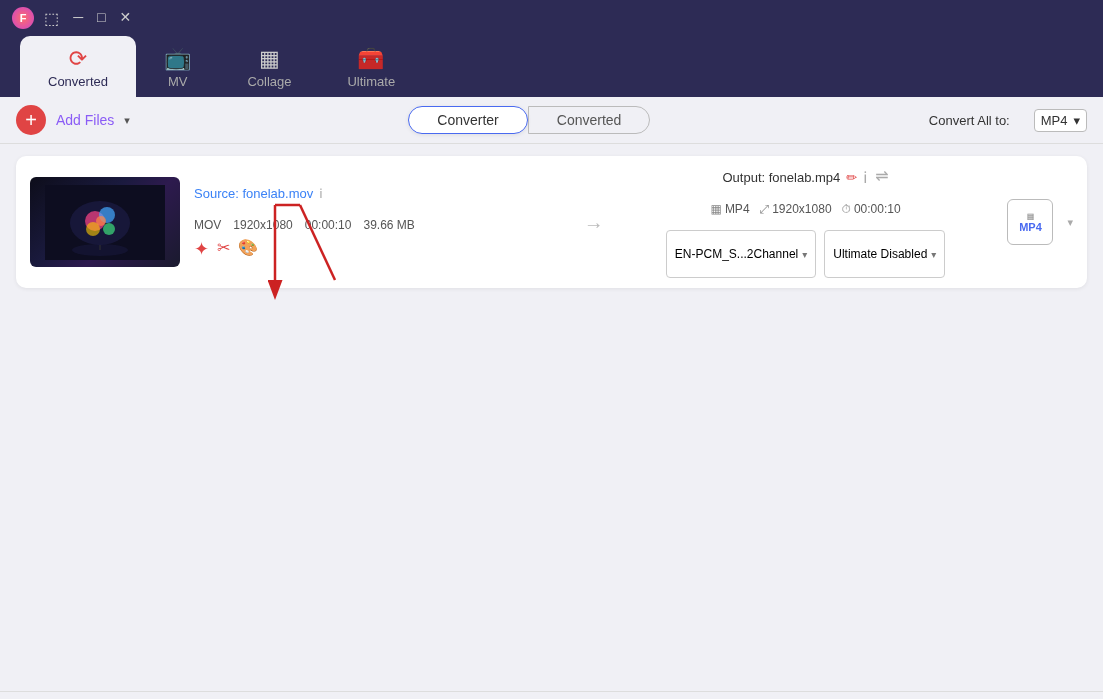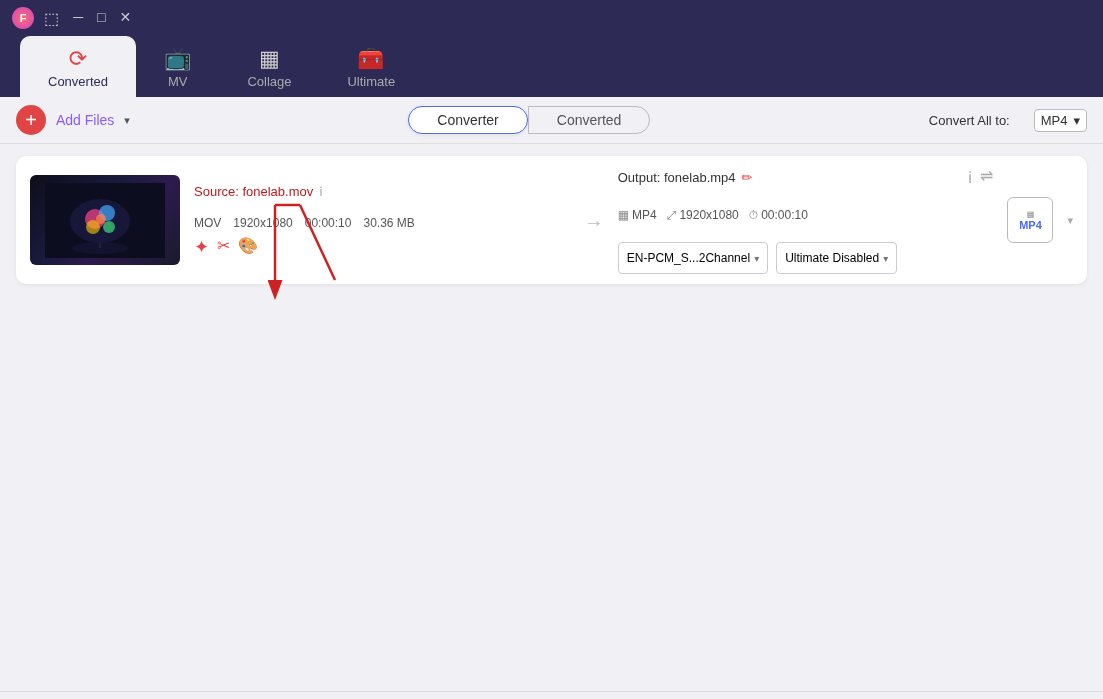--- a/index.html
+++ b/index.html
@@ -154,41 +154,42 @@
       display: flex; align-items: center; justify-content: center;
     }
 
     .file-info-left {
       display: flex; flex-direction: column; gap: 6px;
       flex: 1; min-width: 0;
     }
     .source-row {
       display: flex; align-items: center; gap: 6px;
     }
-    .source-label { font-size: 13px; color: #b91c1c; font-weight: 500; }
+    .source-label { font-size: 13px; color: #3b82f6; font-weight: 500; }
     .info-icon { color: #aaa; font-size: 13px; cursor: pointer; }
     .meta-row { font-size: 12px; color: #555; display: flex; gap: 12px; }
     .action-icons { display: flex; gap: 8px; }
     .action-icon {
       font-size: 18px;
       cursor: pointer;
       color: #e04444;
     }
 
     
     .arrow-divider {
       display: flex; align-items: center; justify-content: center;
       flex-shrink: 0;
     }
     .arrow-right { font-size: 20px; color: #bbb; }
 
     
     .file-info-right {
-      display: flex; flex-direction: column; gap: 20px;
+      display: flex; flex-direction: column; gap: 14px;
       flex: 1;
+      align-items: center;
     }
     .output-row {
       display: flex; align-items: center; gap: 6px;
     }
     .output-label { font-size: 13px; color: #333; font-weight: 500; }
     .edit-icon { color: #e04444; font-size: 13px; cursor: pointer; }
     .output-actions { display: flex; gap: 8px; margin-left: auto; }
     .output-action-icon { font-size: 16px; color: #aaa; cursor: pointer; }
     .output-meta-row {
       display: flex; align-items: center; gap: 10px;
@@ -203,21 +204,21 @@
       font-size: 11px; font-weight: 700;
       color: #4a6af0;
       flex-shrink: 0;
       cursor: pointer;
     }
     .format-badge-top { font-size: 8px; font-weight: 400; color: #888; }
     .output-selects { display: flex; gap: 8px; }
     .output-select {
       border: 1px solid #ccc;
       border-radius: 4px;
-      padding: 8px 8px;
+      padding: 16px 8px;
       font-size: 12px;
       background: #fff;
       display: flex; align-items: center; gap: 4px;
       cursor: pointer;
     }
     .select-caret { font-size: 10px; color: #777; }
 
     
     .annotation-arrow {
       position: absolute;
@@ -317,21 +318,21 @@
         <div class="file-info-left">
           <div class="source-row">
             <span class="source-label">Source: fonelab.mov</span>
             <span class="info-icon">ℹ</span>
           </div>
           <div style="height:4px;"></div>
           <div class="meta-row">
             <span>MOV</span>
             <span>1920x1080</span>
             <span>00:00:10</span>
-            <span>30.36 MB</span>
+            <span>39.66 MB</span>
           </div>
           <div class="action-icons">
             <span class="action-icon" title="Effects">✦</span>
             <span class="action-icon" title="Cut" style="font-size:16px;">✂</span>
             <span class="action-icon" title="Watermark" style="font-size:16px;">🎨</span>
           </div>
         </div>
 
         <div class="arrow-divider">
           <span class="arrow-right">→</span>

